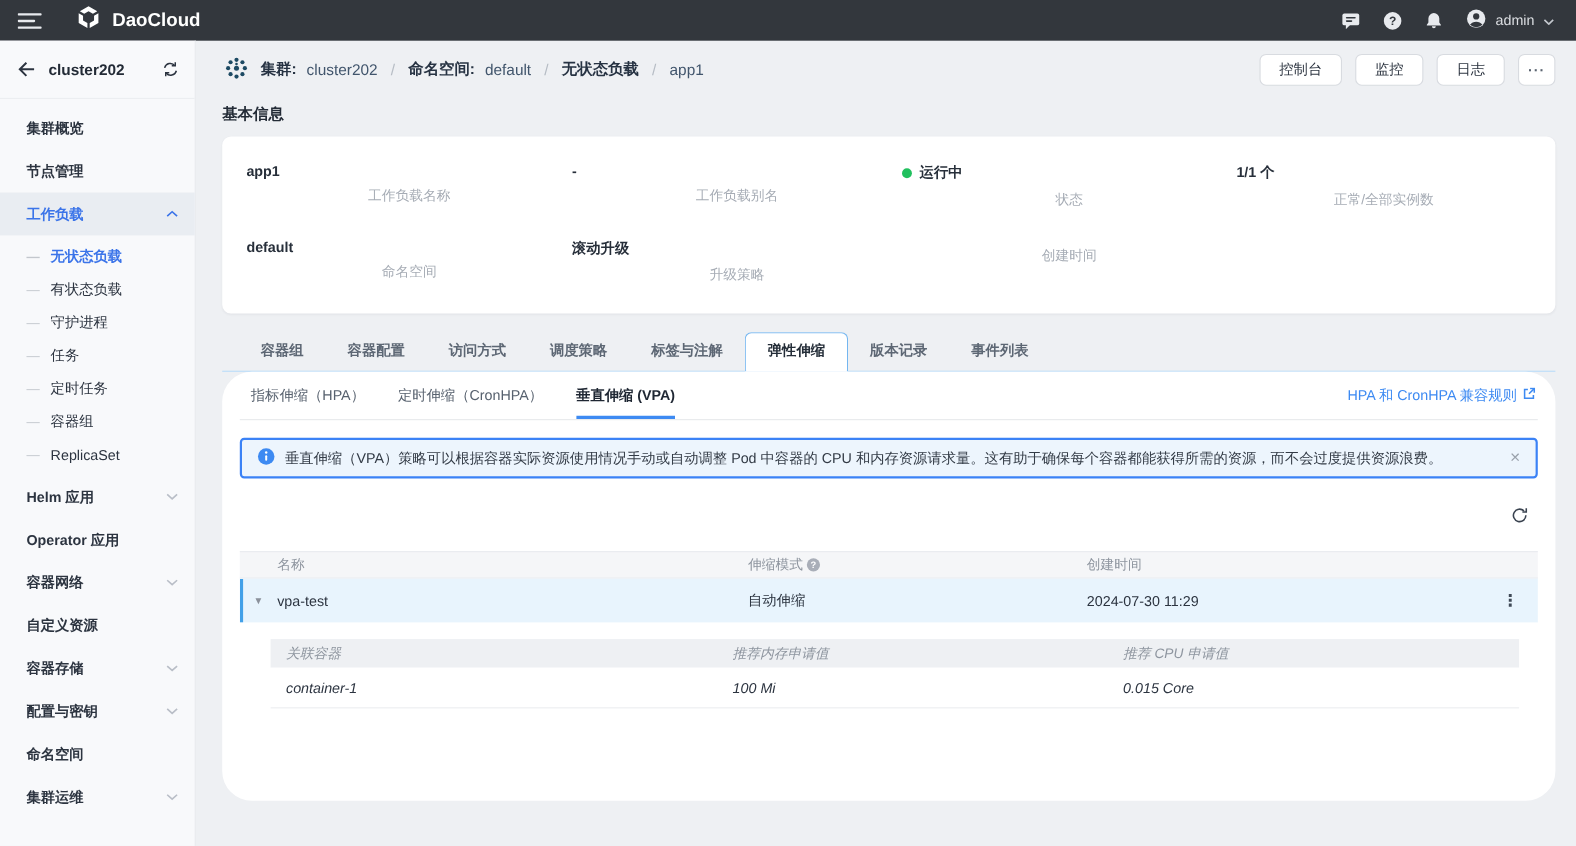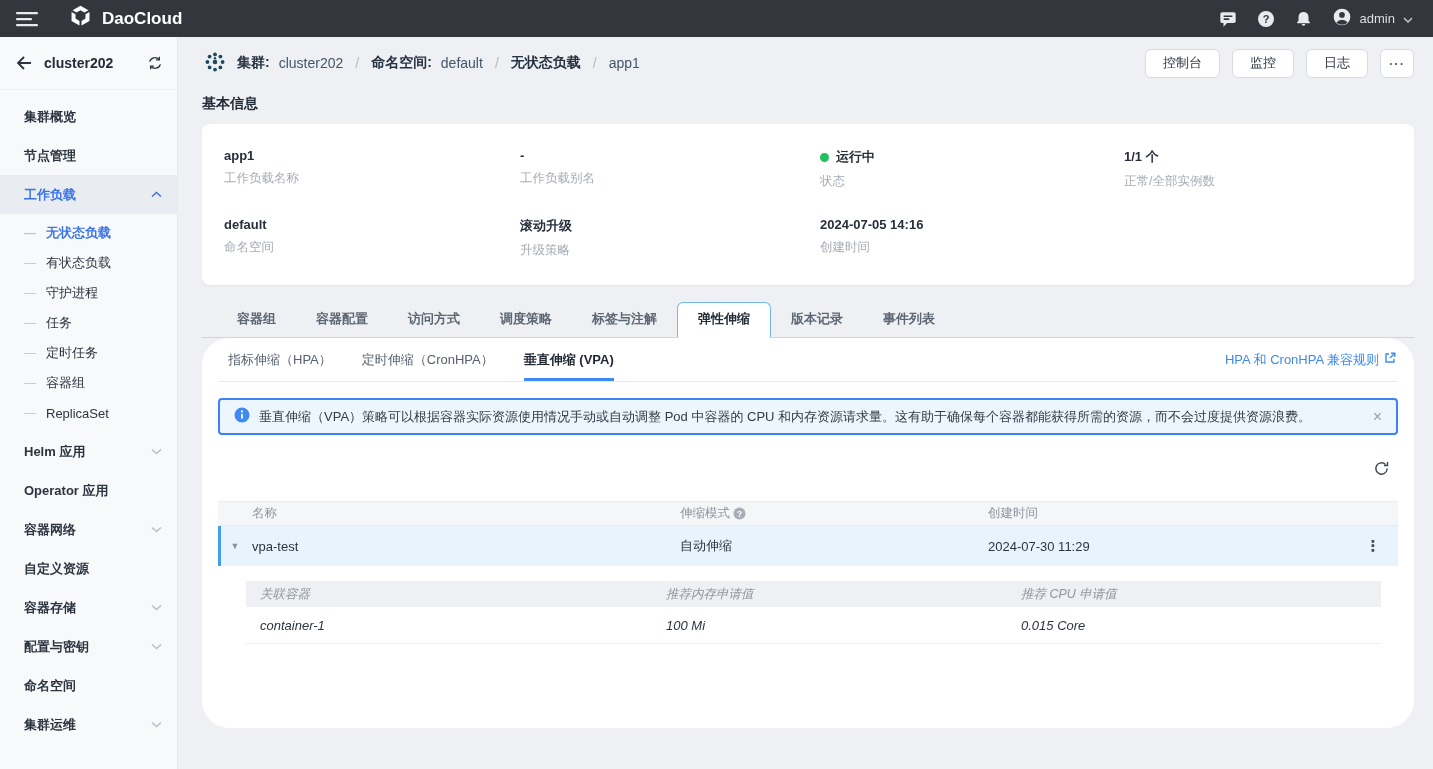--- a/index.html
+++ b/index.html
@@ -40,21 +40,21 @@
   .head-actions { margin-left:auto; display:flex; gap:12px; }
   .btn { height:29px; padding:0 17px; background:#fff; border:1px solid #d8dbe0; border-radius:6px;
          font-size:13px; color:#2c3440; display:flex; align-items:center; cursor:pointer;
          font-family:inherit; }
   .btn.icon-btn { padding:0 8px; color:#5a6470; font-weight:bold; letter-spacing:1px; }
   .section-title { font-weight:bold; font-size:14px; margin-top:17px; color:#232b36; }
   
   .card { background:#fff; border-radius:8px; margin-top:11px; padding:24px 22px 26px; box-shadow:0 1px 2px rgba(31,41,55,.05); }
   .card-grid { display:grid; grid-template-columns:296px 300px 304px 1fr; row-gap:27px; }
   .field-value { font-weight:600; font-size:13px; color:#272f3a; display:flex; align-items:center; gap:7px; }
-  .field-label { color:#a6acb5; font-size:12.5px; margin-top:7px; }
+  .field-label { color:#a6acb5; font-size:12.5px; margin-top:7px;text-align:center; }
   .dot { width:9px; height:9px; border-radius:50%; flex:none; }
   
   .tabs-row { display:flex; margin-top:17px; padding-left:15px; border-bottom:1px solid #badcf9; align-items:flex-end; }
   .tab { padding:7px 20px 9px; color:#5d6774; font-weight:600; cursor:pointer; white-space:nowrap; }
   .tab.active { background:#fff; border:1px solid #74b6f0; border-bottom:1px solid #fff; border-radius:6px 6px 0 0;
                 margin-bottom:-1px; color:#242d38; }
   .panel { background:#fff; padding:0 16px 59px;border-radius:27px; }
   .subtabs { display:flex; align-items:center; padding-left:10px; border-bottom:1px solid #e7e9ec; }
   .subtab { padding:13px 0 12px; margin-right:30px; color:#57616e; cursor:pointer; }
   .subtab.active { color:#1f2733; font-weight:bold; box-shadow:inset 0 -3px 0 #3d8af2; }
@@ -319,21 +319,20 @@
         </div>
         <div>
           <div class="field-value">default</div>
           <div class="field-label">命名空间</div>
         </div>
         <div>
           <div class="field-value">滚动升级</div>
           <div class="field-label">升级策略</div>
         </div>
         <div>
-          <div class="field-value">2024-07-05 14:16</div>
           <div class="field-label">创建时间</div>
         </div>
         <div></div>
       </div>
     </div>
 
     <div class="tabs-row">
       <div class="tab">容器组</div>
       <div class="tab">容器配置</div>
       <div class="tab">访问方式</div>

